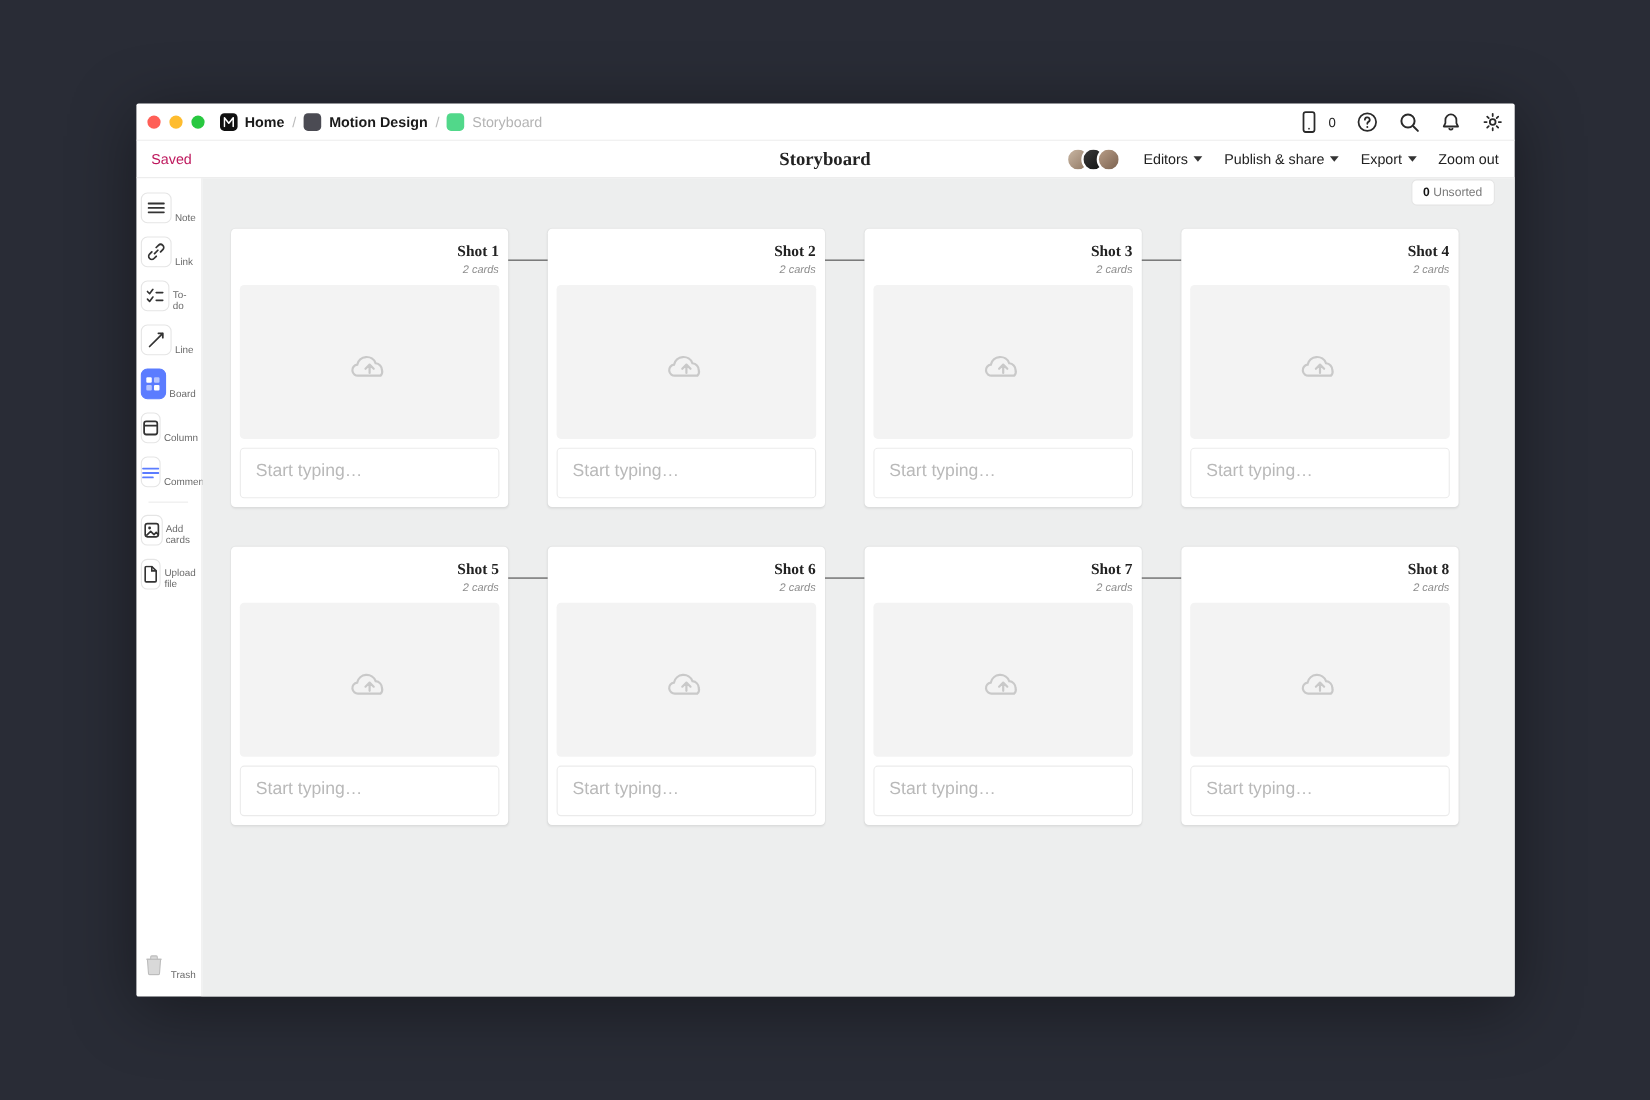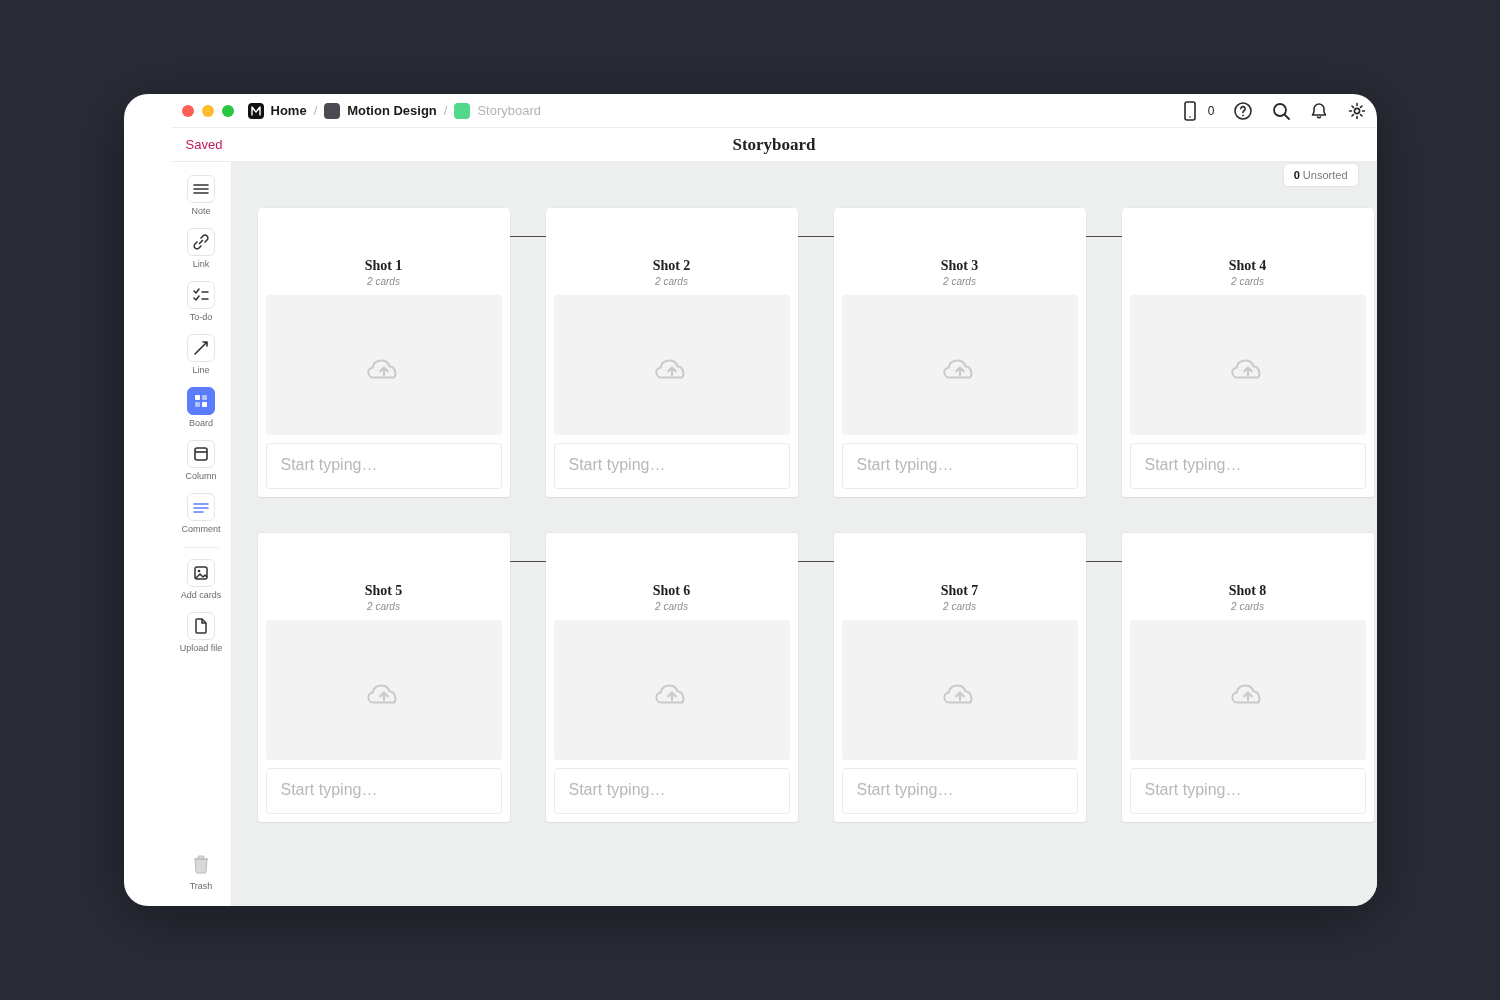--- a/index.html
+++ b/index.html
@@ -10,26 +10,25 @@
     align-items: center;
     justify-content: center;
     font-family: -apple-system, BlinkMacSystemFont, "Segoe UI", Helvetica, Arial, sans-serif;
     font-size: 13px;
     color: #222;
   }
   .window {
     width: 1253px;
     height: 812px;
     background: #fff;
-    border-radius: 24px;
+    border-radius: 2px;
     overflow: hidden;
     display: flex;
     flex-direction: column;
     box-shadow: 0 10px 60px rgba(0,0,0,.4);
-    padding-left: 48px;
   }
   
   .chrome {
     height: 34px;
     display: flex;
     align-items: center;
     padding: 0 10px;
     gap: 8px;
     border-bottom: 1px solid #eee;
   }
@@ -78,22 +77,22 @@
     display:flex;
     flex-direction:column;
     align-items:center;
     padding: 10px 0;
     gap: 4px;
     position:relative;
   }
   .tool {
     width:50px;
     display:flex;
-    flex-direction:column;
-    align-items:center;
+    flex-direction:row;
+    align-items:flex-end;
     gap:3px;
     font-size:9px;
     color:#6b6b6b;
     padding: 3px 0 5px;
     cursor:pointer;
   }
   .tool .tic {
     width:28px; height:28px;
     border:1px solid #e5e5e5;
     border-radius:6px;
@@ -142,21 +141,21 @@
     height:1px;
     background:#4a4a4a;
   }
   .card {
     width:252px;
     background:#fff;
     border-radius:4px;
     box-shadow: 0 1px 2px rgba(0,0,0,.06), 0 0 0 1px rgba(0,0,0,.02);
     padding:8px 8px 8px;
   }
-  .card-head { text-align:center; padding:6px 0 8px;margin-top:36px; }
+  .card-head { text-align:right; padding:6px 0 8px; }
   .card-head .ct { font-family: Georgia, serif; font-size:14px; font-weight:700; }
   .card-head .cs { font-size:10px; color:#8d8d8d; margin-top:2px;font-style:italic; }
   .drop {
     height:140px;
     background:#f3f3f3;
     border-radius:4px;
     display:flex;
     align-items:center;
     justify-content:center;
   }
@@ -237,20 +236,40 @@
             <circle cx="10" cy="10" r="2.6" fill="none" stroke="currentColor" stroke-width="1.6"></circle>
             <path d="M10 2.5v2M10 15.5v2M17.5 10h-2M4.5 10h-2M15 5l-1.4 1.4M6.4 13.6 5 15M15 15l-1.4-1.4M6.4 6.4 5 5" stroke="currentColor" stroke-width="1.6" stroke-linecap="round"></path>
           </svg>
       </span>
     </div>
   </div>
 
   <div class="toolbar" style="position:relative">
     <span class="saved">Saved</span>
     <span class="title">Storyboard</span>
+    <div class="right">
+      <span class="avatars">
+        <span class="av"></span>
+        <span class="av"></span>
+        <span class="av"></span>
+      </span>
+      <span class="dd">
+        <span>Editors</span>
+          <span class="caret"></span>
+      </span>
+      <span class="dd">
+        <span>Publish &amp; share</span>
+          <span class="caret"></span>
+      </span>
+      <span class="dd">
+        <span>Export</span>
+          <span class="caret"></span>
+      </span>
+      <span>Zoom out</span>
+    </div>
   </div>
 
   <div class="body">
 
     <div class="sidebar">
       <div class="tool">
         <span class="tic">
           <svg width="16" height="14" viewBox="0 0 16 14">
               <path d="M1 3h14M1 7h14M1 11h14" stroke="currentColor" stroke-width="1.6" stroke-linecap="round"></path>
             </svg>

